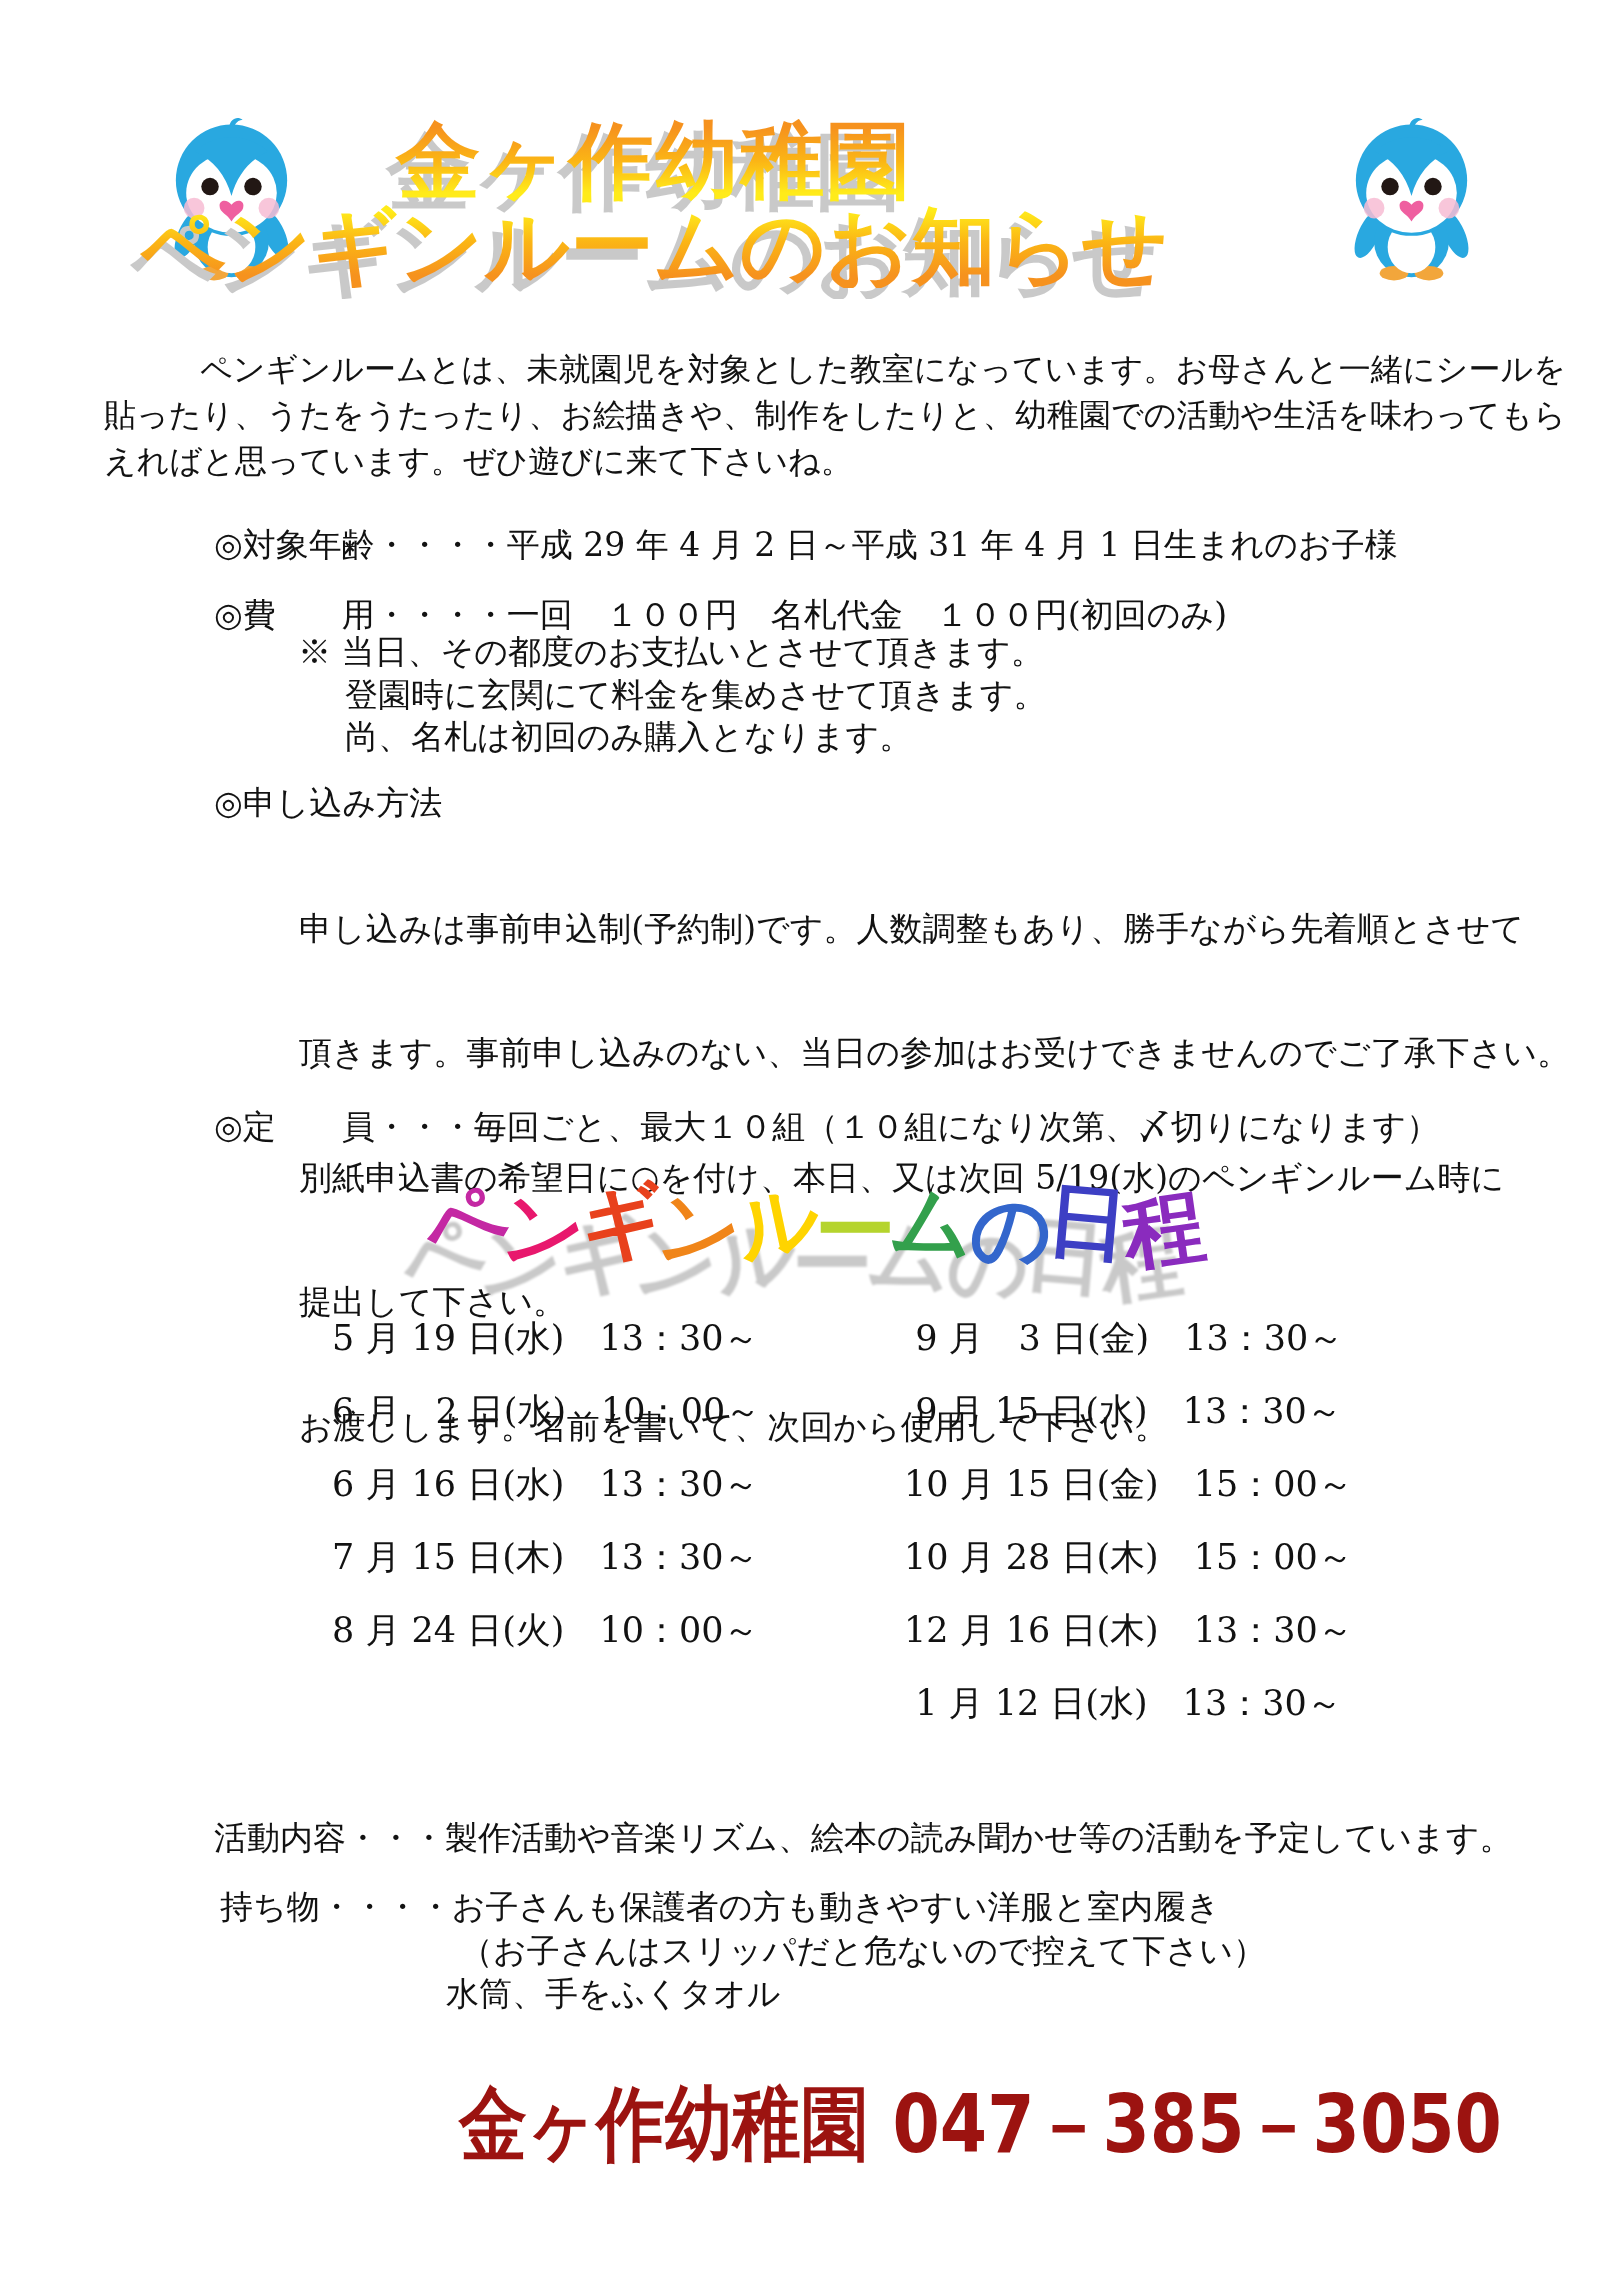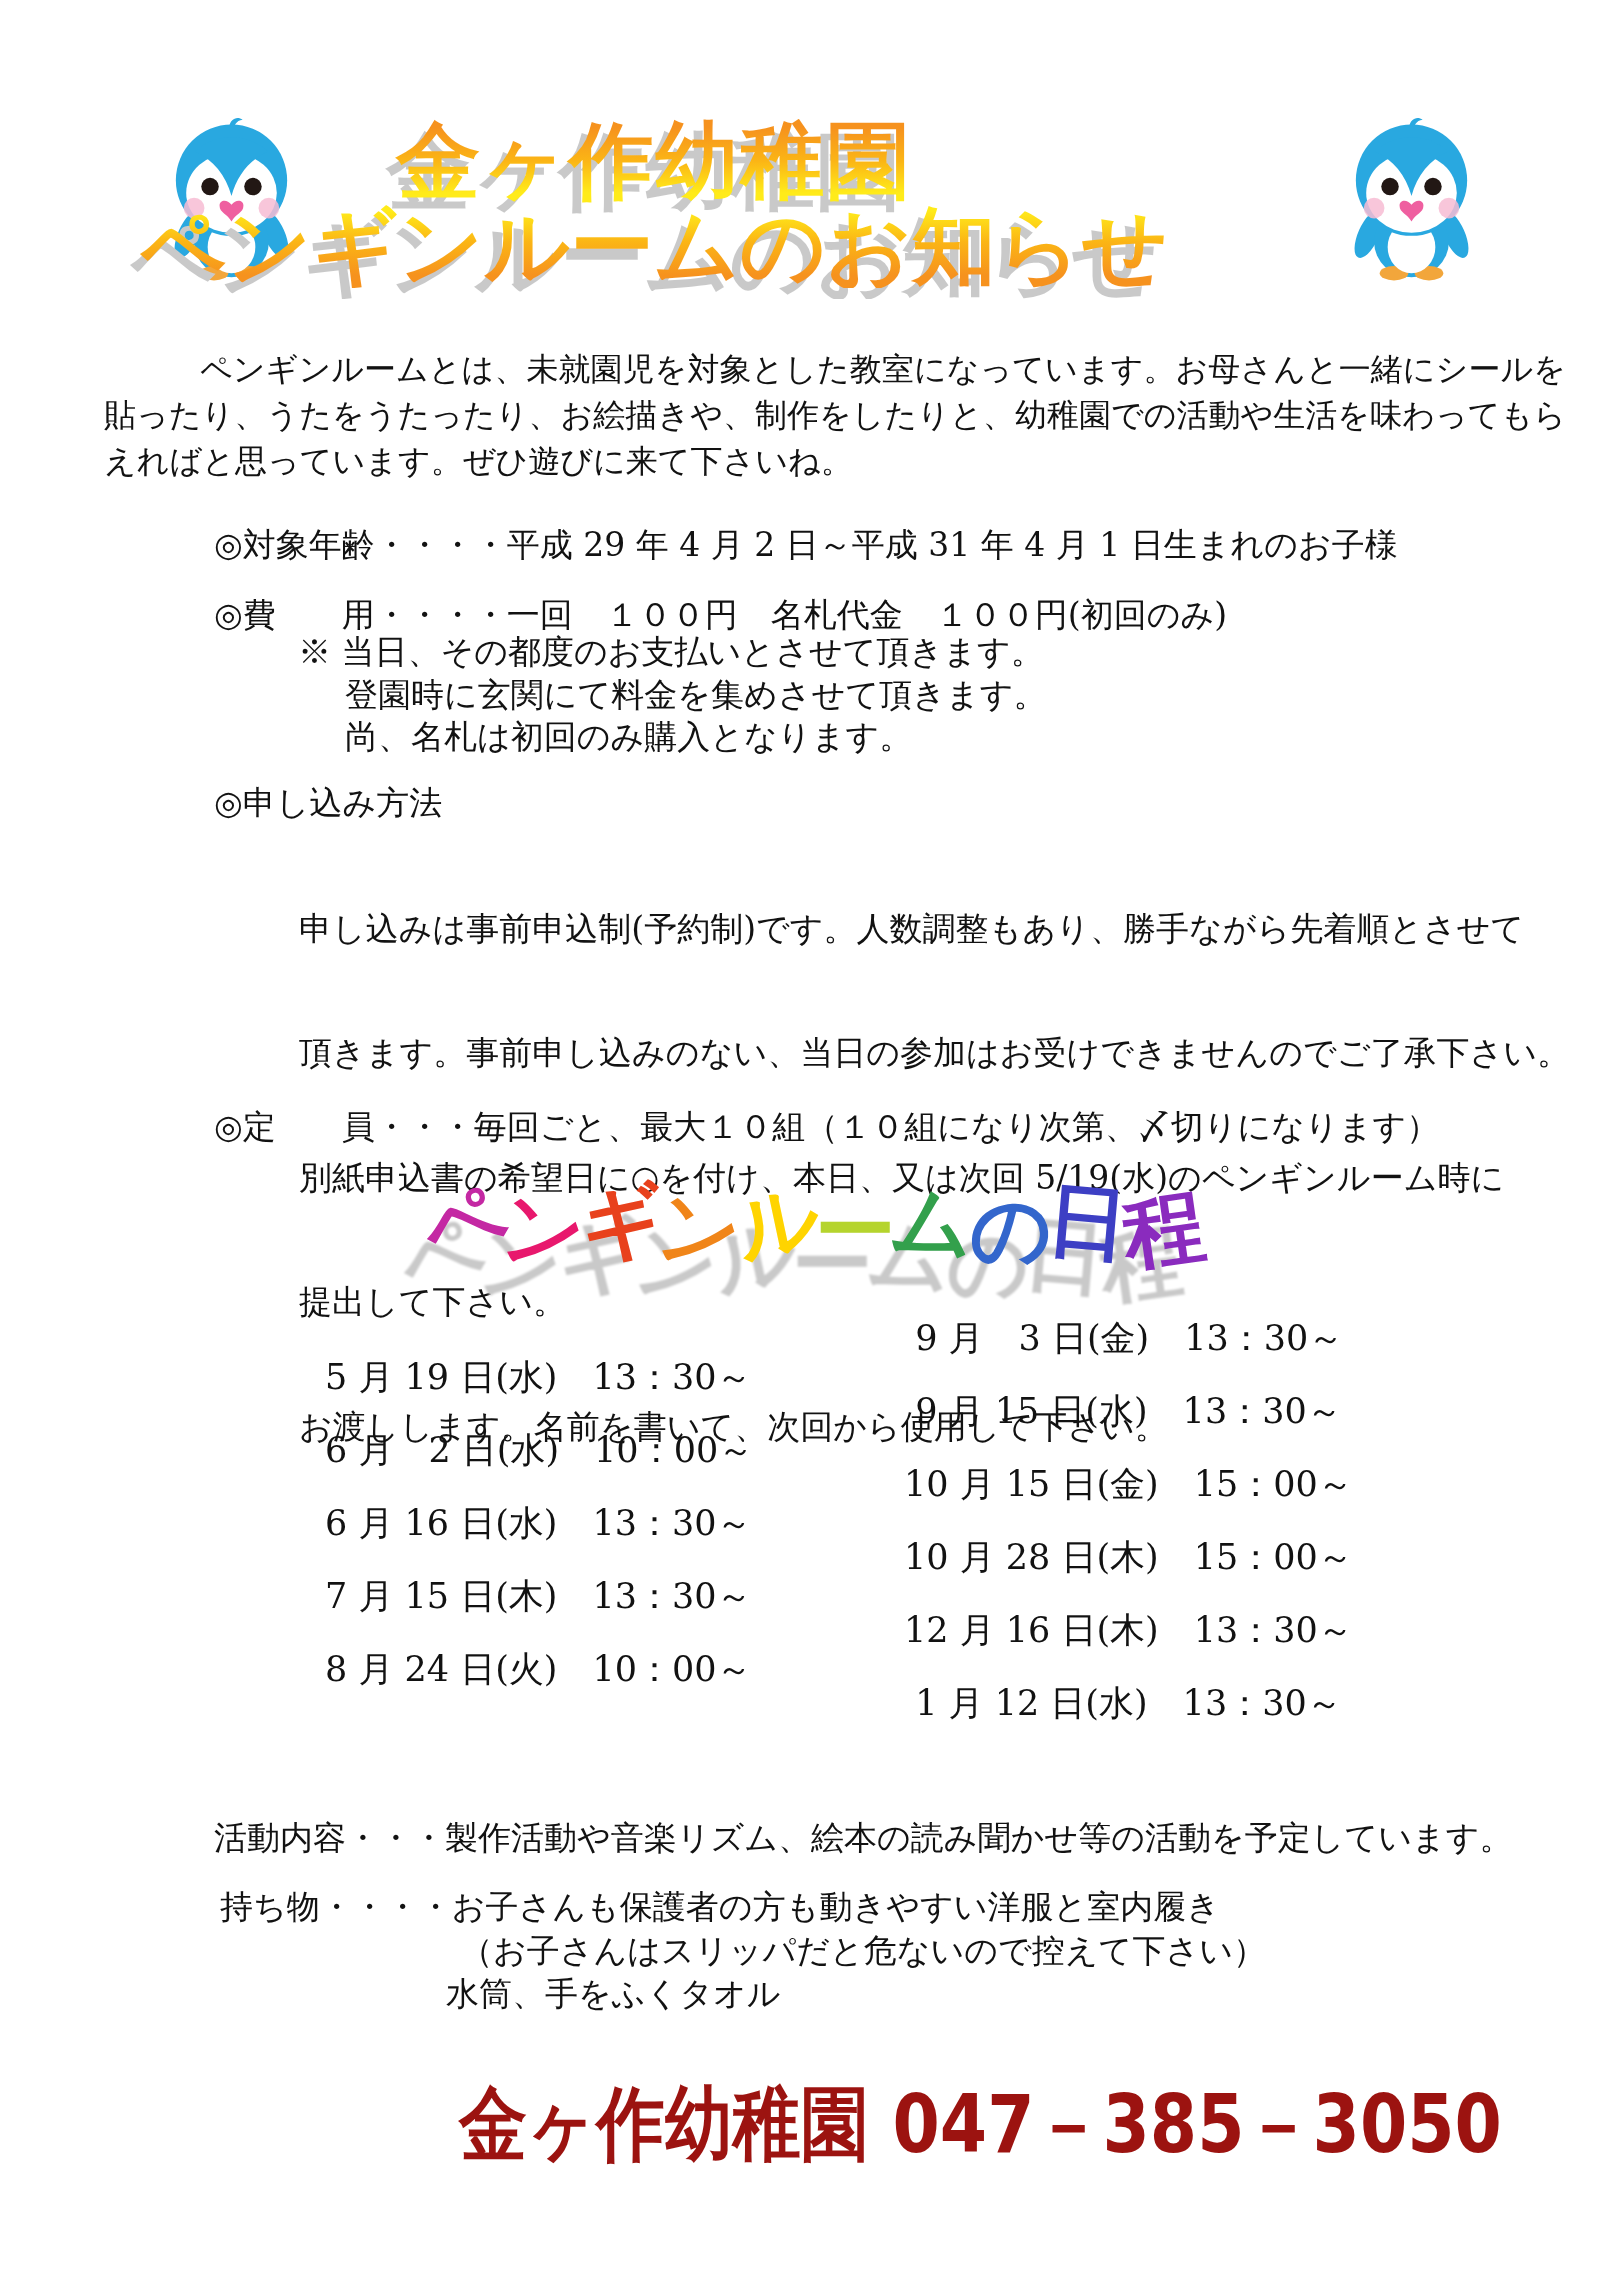--- a/index.html
+++ b/index.html
@@ -47,21 +47,21 @@
   #belong-1{left:460px;top:1930px;}
   #belong-2{left:446px;top:1973px;text-align:center;}
   
   #schedule-heading{position:absolute;left:0;top:1181px;width:1624px;text-align:center;
     font-family:"DejaVu Sans","Liberation Sans",sans-serif;font-weight:bold;font-size:81px;
     letter-spacing:-4.9px;line-height:1.1;white-space:pre;
     filter:drop-shadow(-23px 34px 0.8px var(--shadow_gray));}
   #schedule-heading span{display:inline-block;}
   
   .sched{position:absolute;margin:0;padding:0;list-style:none;font-size:35px;}
-  #sched-left{left:325px;top:1320px;margin-top:39px;}
+  #sched-left{left:332px;top:1320px;}
   #sched-right{left:904px;top:1320px;}
   .sched li{height:73px;line-height:37px;white-space:pre;}
   
   .footer{position:absolute;left:448px;top:2067px;transform:scaleX(.84);transform-origin:left top;
     font-family:"DejaVu Sans","Liberation Sans",sans-serif;font-weight:bold;font-size:81px;
     line-height:1.05;white-space:pre;}
   .footer .layer{display:block;}
   .footer .shadow-copy{position:absolute;left:13px;top:14.6px;color:var(--footer_shadow);}
 </style>
 </head>

